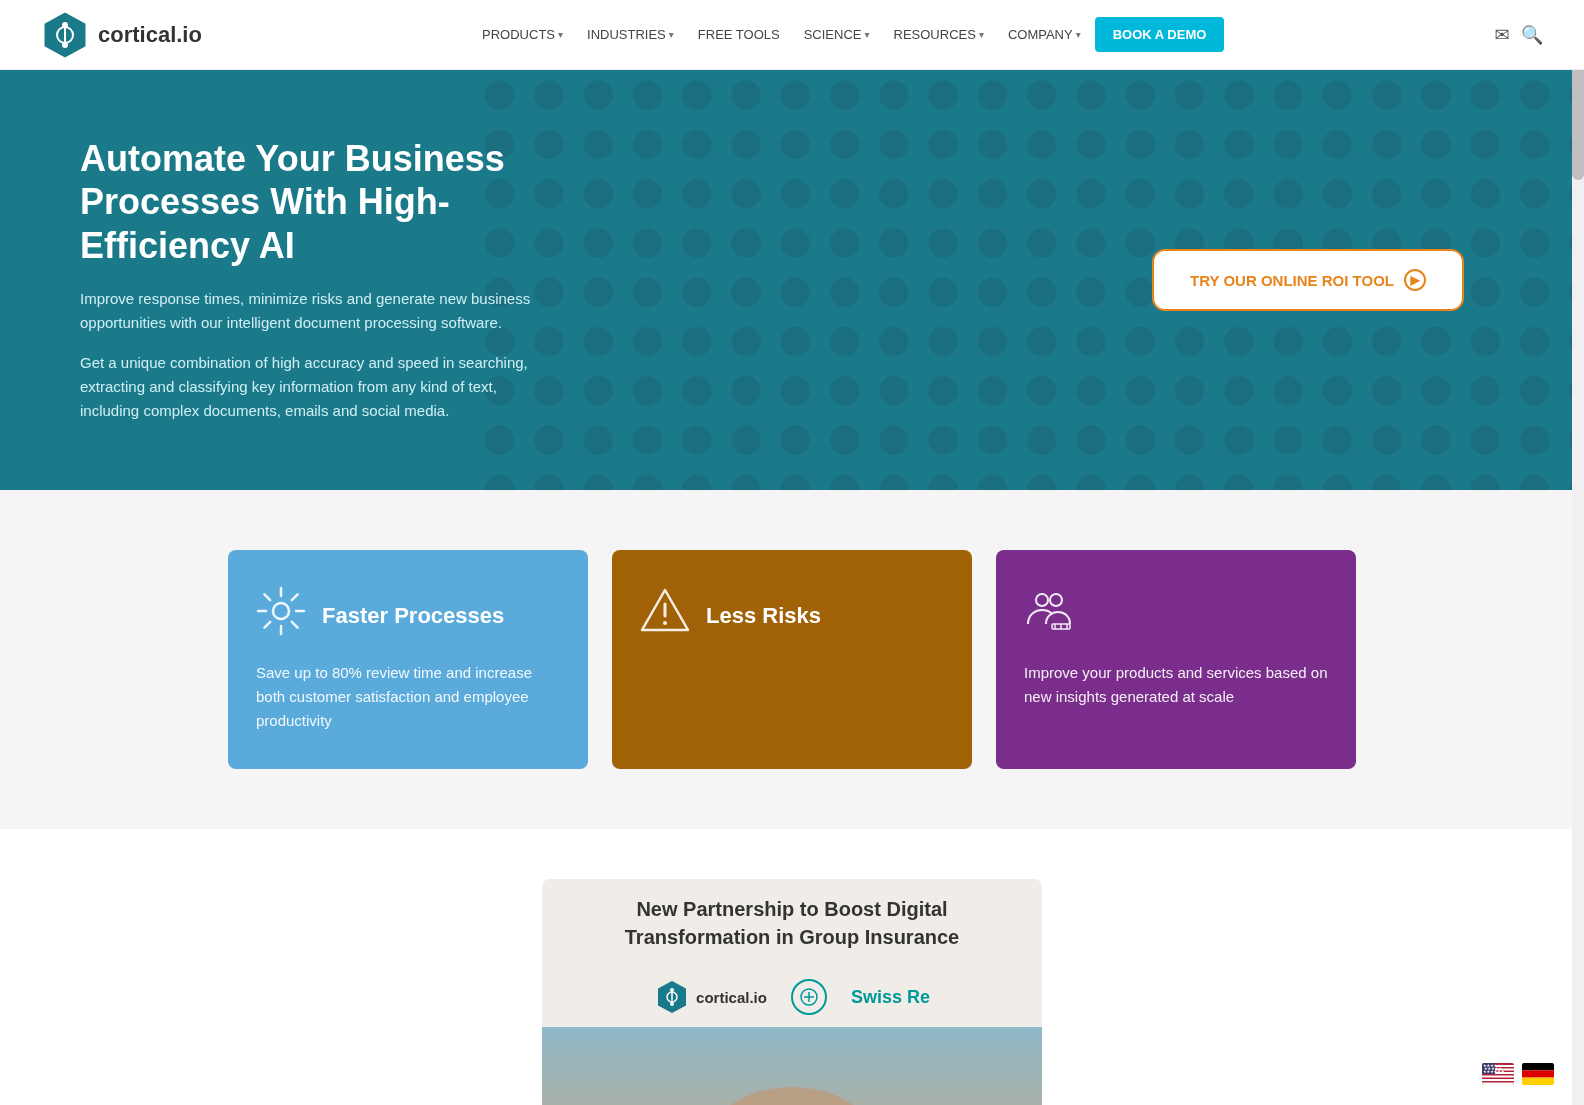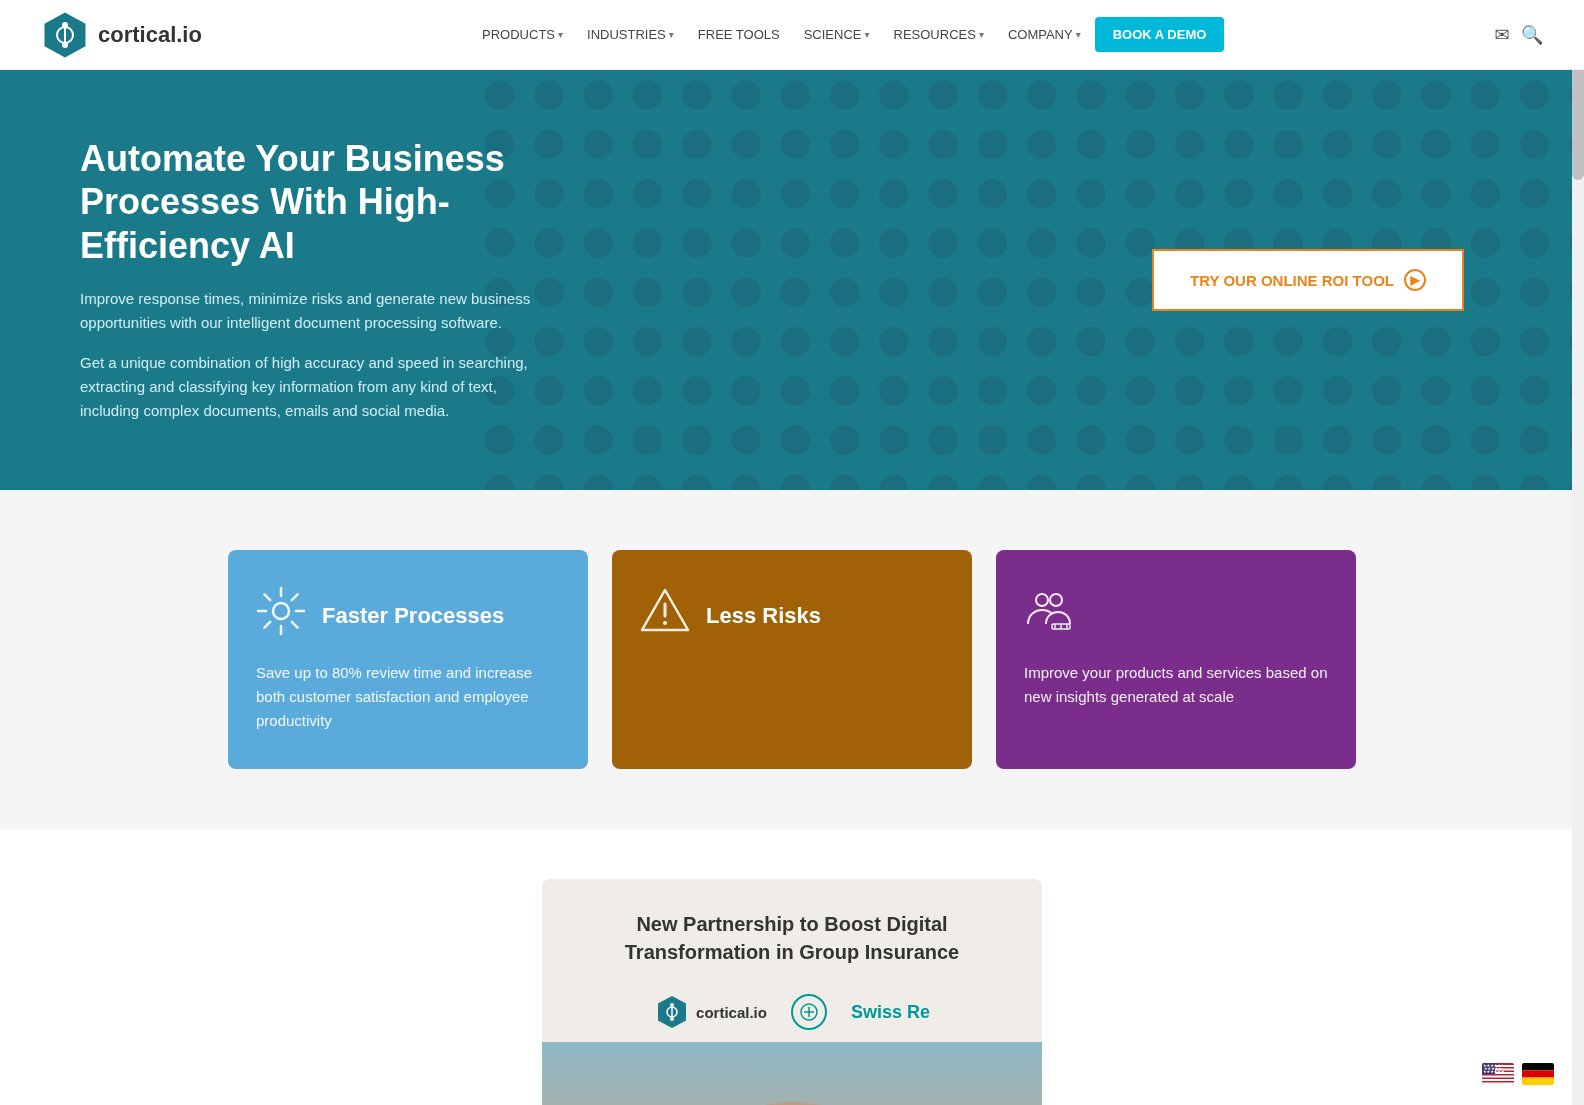--- a/index.html
+++ b/index.html
@@ -108,21 +108,21 @@
       transform: translateY(-50%);
       z-index: 10;
     }
     .hero-roi-btn {
       background: #fff;
       border: 2px solid #e8841a;
       color: #e8841a;
       padding: 18px 36px;
       font-size: 15px;
       font-weight: bold;
-      border-radius: 0;
+      border-radius: 13px;
       cursor: pointer;
       display: flex;
       align-items: center;
       gap: 10px;
       white-space: nowrap;
       text-decoration: none;
     }
     .roi-circle-arrow {
       width: 22px;
       height: 22px;
@@ -184,21 +184,21 @@
       justify-content: center;
     }
     .news-card {
       background: #f0ede8;
       border-radius: 8px;
       overflow: hidden;
       max-width: 500px;
       width: 100%;
     }
     .news-header {
-      padding: 31px 32px 16px;
+      padding: 16px 32px 16px;
       text-align: center;
     }
     .news-title {
       font-size: 20px;
       color: #333;
       line-height: 1.4;
     }
     .news-logos {
       display: flex;
       align-items: center;

